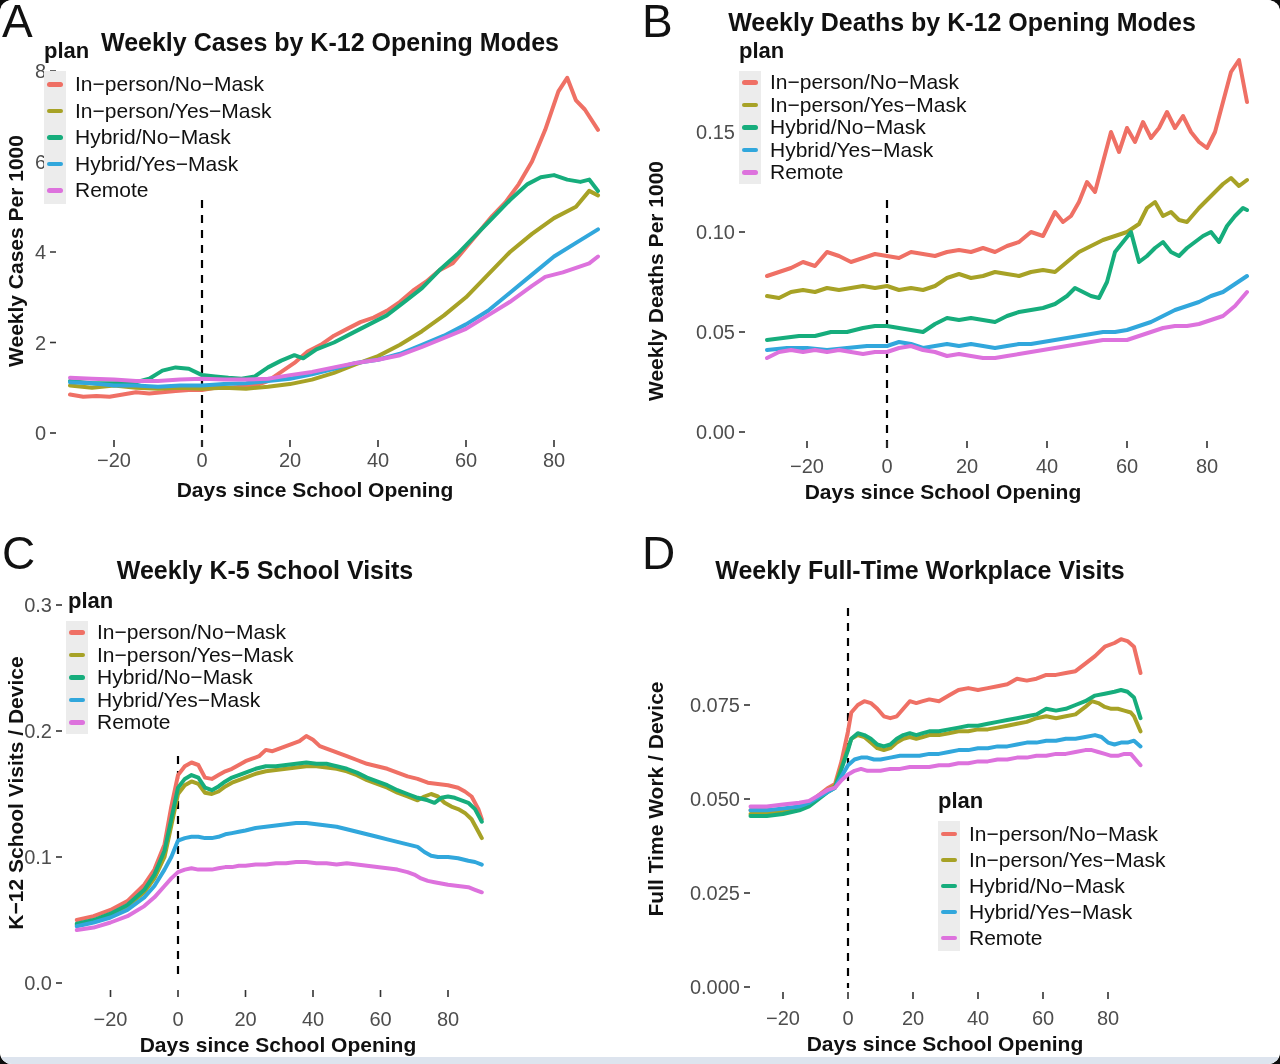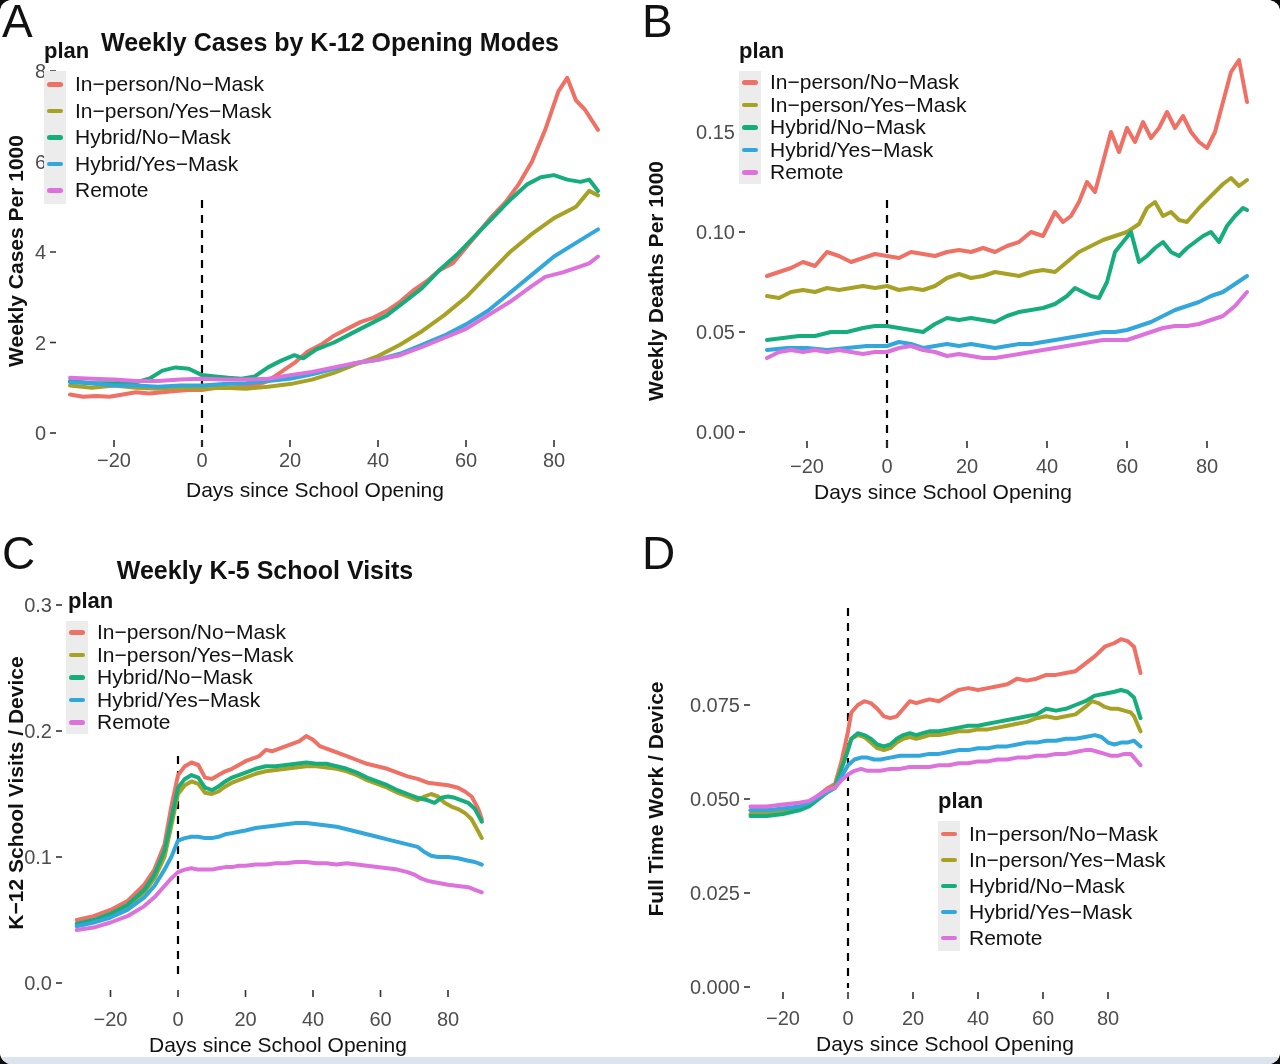--- a/index.html
+++ b/index.html
@@ -10,21 +10,21 @@
   .title{position:absolute;top:8px;font-size:25px;font-weight:bold;color:#111;text-align:center;white-space:nowrap;}
   .p0 .title{left:30px;width:600px;margin-top:20px;}
   .p1 .title{left:20px;width:604px;}
   .p2 .title{left:0px;width:530px;top:24px;}
   .p3 .title{left:0px;width:560px;top:24px;}
   .ylab{position:absolute;width:460px;text-align:center;font-size:21px;font-weight:bold;color:#111;transform:rotate(-90deg);transform-origin:center;white-space:nowrap;}
   .p0 .ylab{left:-214px;top:239px;}
   .p1 .ylab{left:-214px;top:269px;}
   .p2 .ylab{left:-214px;top:249px;}
   .p3 .ylab{left:-214px;top:255px;}
-  .xlab{position:absolute;text-align:center;font-size:21px;font-weight:normal;color:#111;white-space:nowrap;}
+  .xlab{position:absolute;text-align:center;font-size:21px;font-weight:bold;color:#111;white-space:nowrap;}
   .p0 .xlab{left:15px;width:600px;top:478px;}
   .p1 .xlab{left:3px;width:600px;top:480px;}
   .p2 .xlab{left:0px;width:556px;top:501px;}
   .p3 .xlab{left:5px;width:600px;top:500px;}
   svg.plot{position:absolute;inset:0;}
   svg.plot text.tick{font-family:"Liberation Sans","DejaVu Sans",sans-serif;font-size:20px;fill:#4d4d4d;}
   .legend{position:absolute;z-index:3;}
   .legend-title{font-size:22px;font-weight:bold;color:#111;margin:0 0 7px 0;}
   .legend-item{display:flex;align-items:center;}
   .key{width:22px;display:flex;align-items:center;justify-content:center;background:#ececec;align-self:stretch;}
@@ -107,20 +107,21 @@
             <span class="key">
               <span class="swatch" style="background: rgb(221, 114, 221);"></span>
             </span>
             <span class="lab">Remote</span>
           </div>
       </div>
     </div>
 
     <div class="panel p1">
       <div class="letter">B</div>
+      <div class="title">Weekly Deaths by K-12 Opening Modes</div>
       <div class="ylab">Weekly Deaths Per 1000</div>
       <svg class="plot" width="640" height="532">
           <line x1="247" x2="247" y1="200" y2="448" stroke="#000" stroke-width="2.2" stroke-dasharray="8 7"></line>
           <line x1="167" x2="167" y1="441" y2="448" stroke="#333" stroke-width="1.6"></line>
           <text x="167" y="473" text-anchor="middle" class="tick">−20</text>
           <line x1="247" x2="247" y1="441" y2="448" stroke="#333" stroke-width="1.6"></line>
           <text x="247" y="473" text-anchor="middle" class="tick">0</text>
           <line x1="327" x2="327" y1="441" y2="448" stroke="#333" stroke-width="1.6"></line>
           <text x="327" y="473" text-anchor="middle" class="tick">20</text>
           <line x1="407" x2="407" y1="441" y2="448" stroke="#333" stroke-width="1.6"></line>
@@ -242,20 +243,21 @@
             <span class="key">
               <span class="swatch" style="background: rgb(221, 114, 221);"></span>
             </span>
             <span class="lab">Remote</span>
           </div>
       </div>
     </div>
 
     <div class="panel p3">
       <div class="letter">D</div>
+      <div class="title">Weekly Full-Time Workplace Visits</div>
       <div class="ylab">Full Time Work / Device</div>
       <svg class="plot" width="640" height="532">
           <line x1="208" x2="208" y1="76" y2="456" stroke="#000" stroke-width="2.2" stroke-dasharray="8 7"></line>
           <line x1="143" x2="143" y1="460" y2="467" stroke="#333" stroke-width="1.6"></line>
           <text x="143" y="493" text-anchor="middle" class="tick">−20</text>
           <line x1="208" x2="208" y1="460" y2="467" stroke="#333" stroke-width="1.6"></line>
           <text x="208" y="493" text-anchor="middle" class="tick">0</text>
           <line x1="273" x2="273" y1="460" y2="467" stroke="#333" stroke-width="1.6"></line>
           <text x="273" y="493" text-anchor="middle" class="tick">20</text>
           <line x1="338" x2="338" y1="460" y2="467" stroke="#333" stroke-width="1.6"></line>

